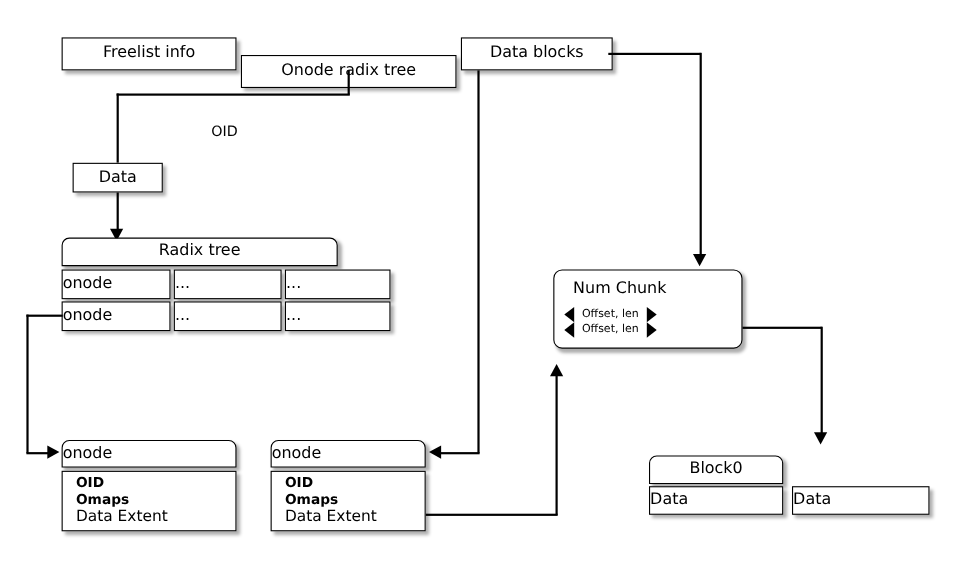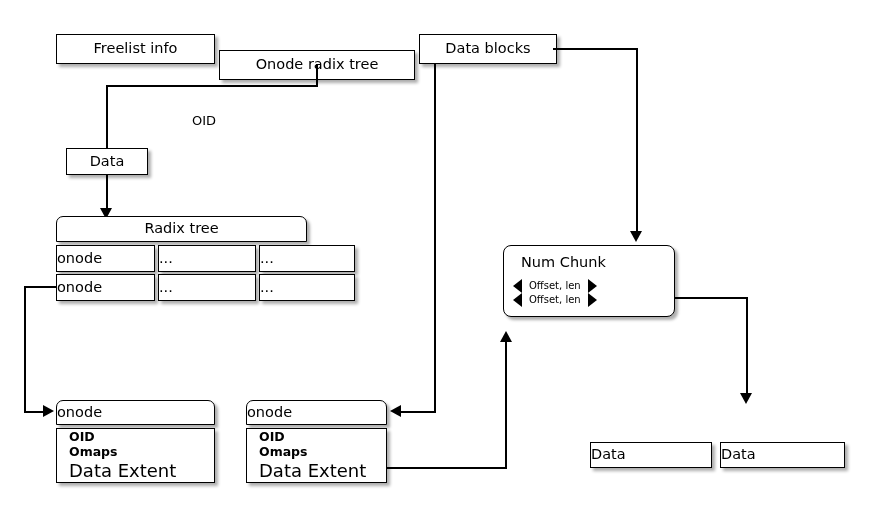--- a/index.html
+++ b/index.html
@@ -47,21 +47,21 @@
     padding-left: 12px;
     color: #000000;
   }
   .body-box .ln-small {
     font-size: 12.5px;
     font-weight: bold;
     line-height: 1.18;
     white-space: nowrap;
   }
   .body-box .ln-big {
-    font-size: 18px;
+    font-size: 14px;
     line-height: 1.18;
     white-space: nowrap;
   }
 
   
   .chunk-box {
     position: absolute;
     box-sizing: border-box;
     background: #ffffff;
     border: 1.6px solid #000000;
@@ -250,20 +250,23 @@
 
   <div class="box rounded left" style="left:246px; top:400px; width:141px; height:25px;">
     <span>onode</span>
   </div>
   <div class="body-box" style="left:246px; top:428px; width:141px; height:55px;">
     <div class="ln-small">OID</div>
     <div class="ln-small">Omaps</div>
     <div class="ln-big">Data Extent</div>
   </div>
 
+  <div class="box rounded" style="left:590px; top:414px; width:122px; height:26px;">
+    <span>Block0</span>
+  </div>
   <div class="box plain left" style="left:590px; top:442px; width:122px; height:26px;">
     <span>Data</span>
   </div>
 
   <div class="box plain left" style="left:720px; top:442px; width:125px; height:26px;">
     <span>Data</span>
   </div>
 
 </div>
 

